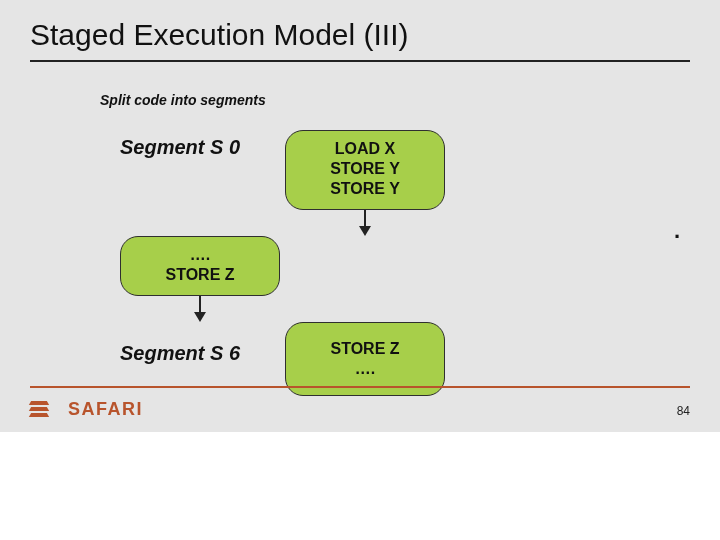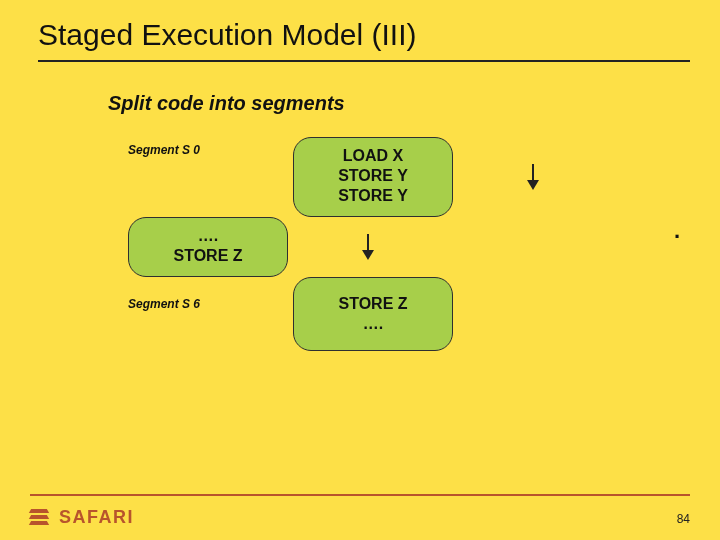--- a/index.html
+++ b/index.html
@@ -1,59 +1,59 @@
 <!DOCTYPE html>
 <html><head>
 <meta charset="utf-8">
 <style>
   * { box-sizing: border-box; margin: 0; padding: 0; }
   html, body { width: 720px; height: 540px; font-family: Arial, Helvetica, sans-serif; background: #fff; }
   .slide {
     position: relative;
     width: 720px;
-    height: 540px;
-    background: #fde047;
-    padding: 18px 30px 0 38px;
+    height: 432px;
+    background: #e5e5e5;
+    padding: 18px 30px 0 30px;
   }
   .title {
     font-size: 30px;
     font-weight: 400;
     color: #111;
     margin-bottom: 8px;
   }
   .title-rule {
     border: 0;
     border-top: 2px solid #222;
     margin-bottom: 30px;
   }
   .subtitle {
-    font-size: 20px;
+    font-size: 14px;
     font-weight: bold;
     font-style: italic;
     color: #111;
     margin-left: 70px;
     margin-bottom: 22px;
   }
   .row {
     display: flex;
     align-items: flex-start;
     margin-left: 90px;
     margin-bottom: 0;
   }
   .seg-label {
     width: 165px;
-    font-size: 12px;
+    font-size: 20px;
     font-weight: bold;
     font-style: italic;
     color: #111;
     padding-top: 6px;
   }
   .seg-col {
     display: flex;
-    flex-direction: row;
+    flex-direction: column;
     align-items: center;
   }
   .seg-box {
     width: 160px;
     background: #a7cf4a;
     border: 1.5px solid #2f2f2f;
     border-radius: 18px;
     padding: 8px 0 10px 0;
     text-align: center;
     line-height: 1.25;
@@ -88,21 +88,21 @@
     position: absolute;
     left: 30px;
     bottom: 12px;
     font-family: Arial, Helvetica, sans-serif;
     font-size: 18px;
     font-weight: 800;
     letter-spacing: 1.5px;
     color: #b8542c;
     display: flex;
     align-items: center;
-    gap: 9px;
+    gap: 18px;
   }
   .logo-glyph {
     display: inline-block;
     width: 18px;
     height: 16px;
     position: relative;
     margin-top: -2px;
     margin-right: 2px;
   }
   .logo-glyph span {

